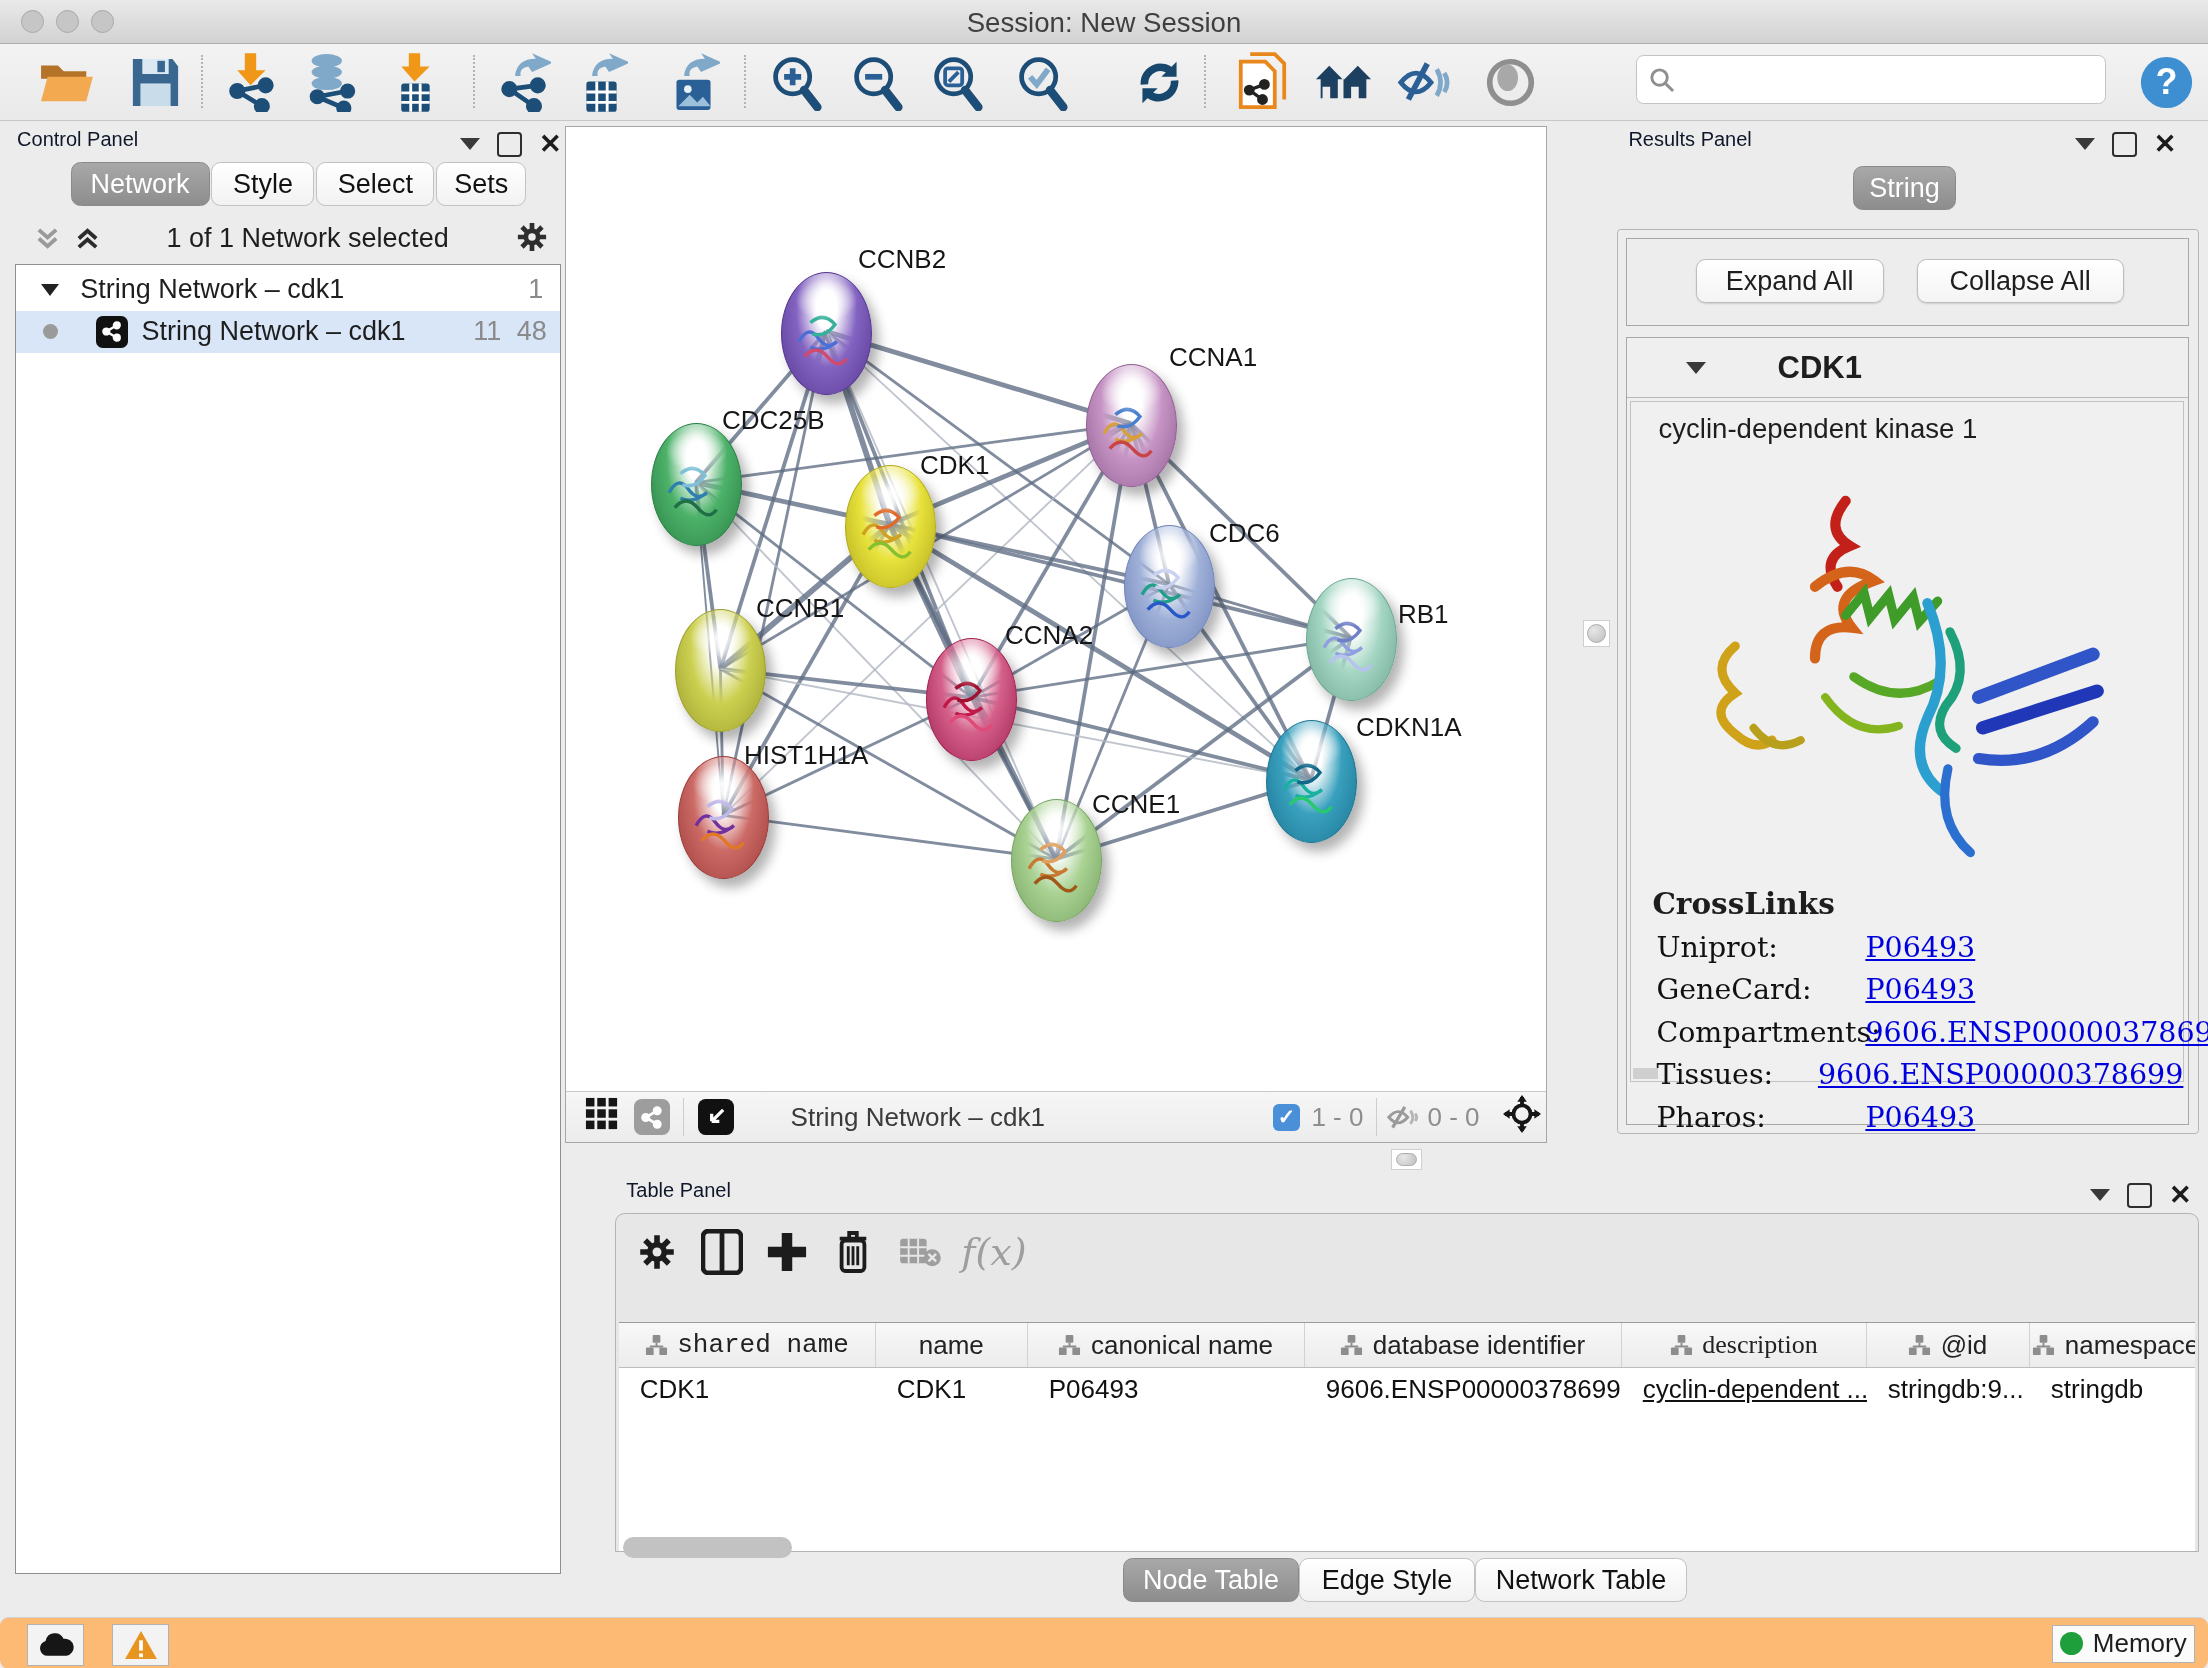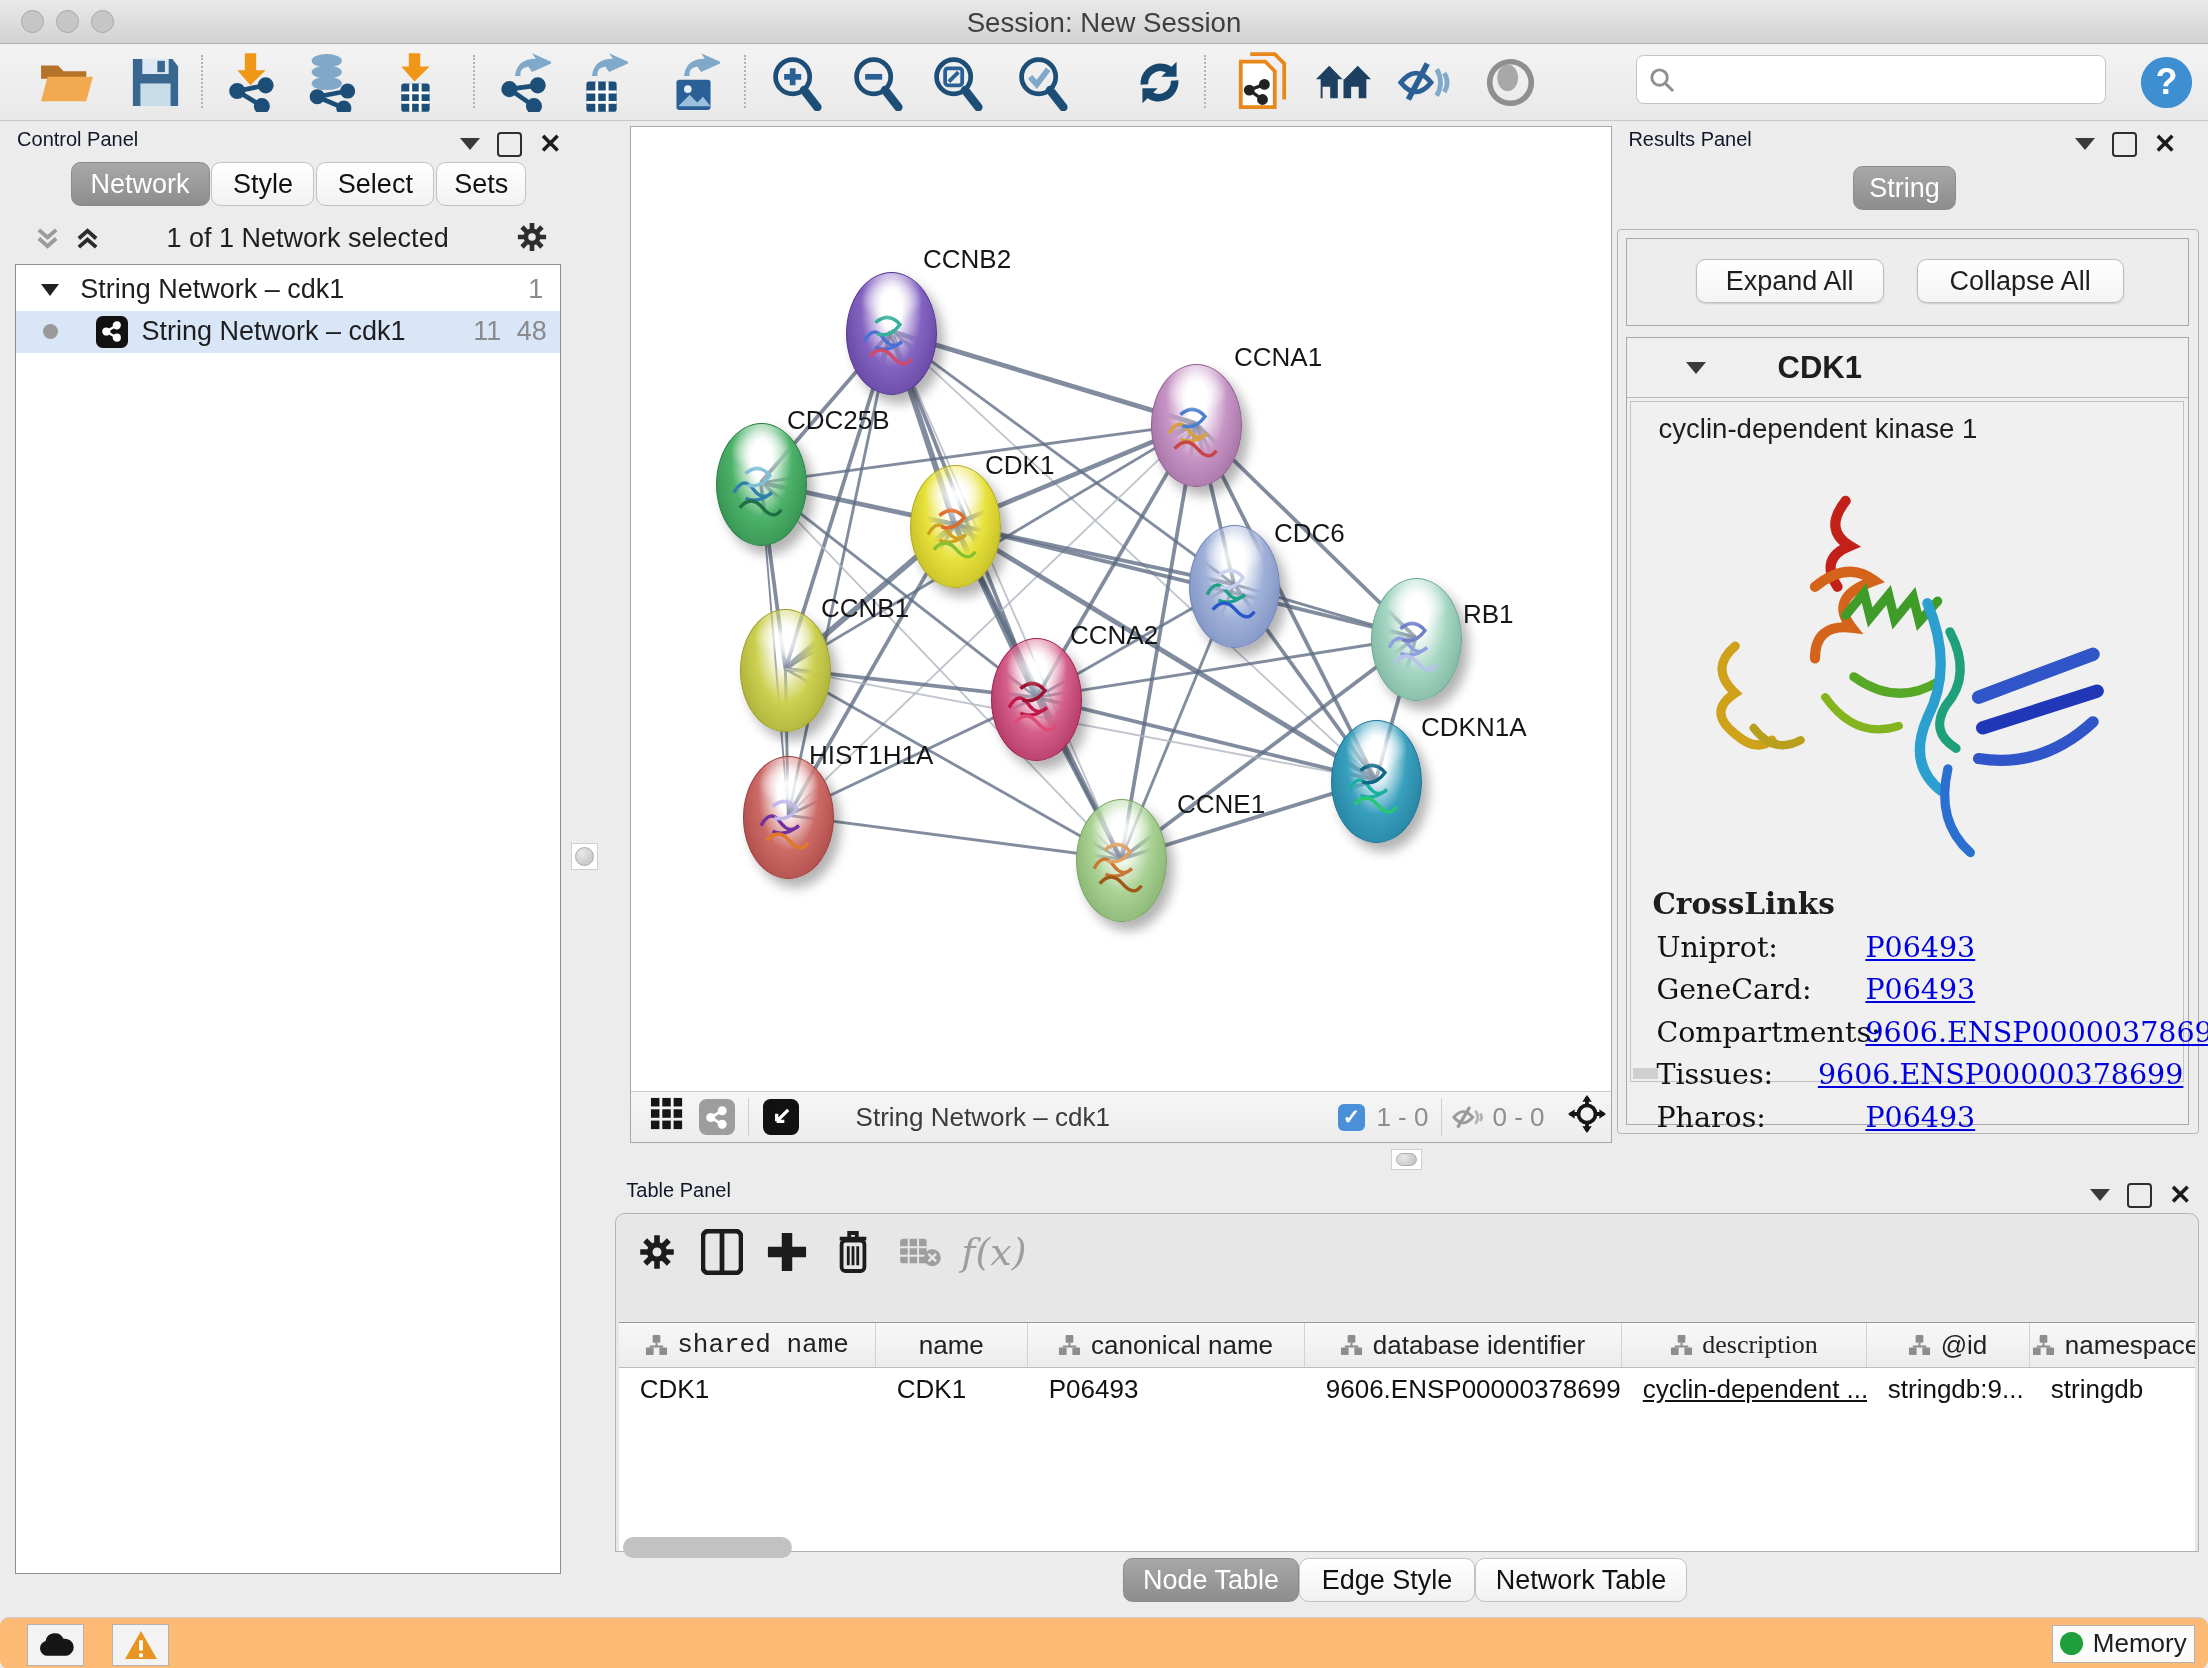--- a/index.html
+++ b/index.html
@@ -32,21 +32,21 @@
   .tab.sel{background:linear-gradient(#a8a8a8,#8d8d8d);color:#fff;border-color:#8a8a8a;}
   
   #cpanel{left:7.6px;top:126px;width:561px;height:1450px;}
   #cp-toolrow{left:0;top:88px;width:559px;height:48px;display:flex;align-items:center;}
   #cp-tree{left:7.6px;top:138px;width:546px;height:1310px;background:#fff;border:1.9px solid #8f8f8f;box-sizing:border-box;}
   .trow{position:relative;height:42px;display:flex;align-items:center;font-size:27px;}
   .trow .cnt{color:#8a8a8a;}
   #net-row{background:#d8e6f8;}
   .sharebadge{width:32px;height:32px;border-radius:6.7px;background:#111;display:flex;align-items:center;justify-content:center;}
   
-  #canvas{left:630px;top:126px;width:982px;height:1017px;background:#fff;border:1px solid #a6a6a6;
+  #canvas{left:565px;top:126px;width:982px;height:1017px;background:#fff;border:1px solid #a6a6a6;
     box-sizing:border-box;overflow:hidden;}
   #graph{left:0;top:0;width:980px;height:964px;}
   .gnode{position:absolute;width:89px;height:121px;border-radius:50%;
     box-shadow:6.7px 8.6px 11.4px rgba(0,0,0,.30);}
   .gnode .shine{position:absolute;left:13.3px;top:5.7px;width:63px;height:42px;border-radius:50%;
     background:radial-gradient(ellipse at center,rgba(255,255,255,.95),rgba(255,255,255,0) 70%);}
   .nlabel{position:absolute;font-size:26px;color:#161616;white-space:nowrap;}
   #vstatus{left:0;bottom:0;width:980px;height:50px;background:linear-gradient(#f6f6f6,#ececec);
     border-top:1px solid #c9c9c9;display:flex;align-items:center;font-size:26px;color:#3b3b3b;}
   .vsep{width:0;height:38px;border-left:1px solid #cdcdcd;margin:0 13.3px;}
@@ -454,21 +454,21 @@
               <path d="M18 72 q10 -18 20 -4 t20 4 q-14 12 -28 6" fill="none" stroke="#7030a0" stroke-width="3.6"></path>
               <path d="M24 88 q12 -14 24 0 t20 2" fill="none" stroke="#e07828" stroke-width="3.6"></path>
               <path d="M30 52 q14 -12 26 2 q-10 14 -24 10" fill="none" stroke="#c0b8e8" stroke-width="3.6"></path>
             </svg></div>
           <div class="nlabel" style="left: 178px; top: 613px;">HIST1H1A</div>
           <div class="gnode" style="left: 445px; top: 672px; background: radial-gradient(at 50% 30%, rgba(255, 255, 255, 0.9) 0%, rgba(255, 255, 255, 0.25) 16%, rgb(169, 210, 147) 48%, rgb(119, 163, 97) 100%); border: 1px solid rgb(119, 163, 97);"><div class="shine"></div><svg width="89" height="121" viewBox="0 0 94 127">
               <path d="M18 72 q10 -18 20 -4 t20 4 q-14 12 -28 6" fill="none" stroke="#c87830" stroke-width="3.6"></path>
               <path d="M24 88 q12 -14 24 0 t20 2" fill="none" stroke="#a05818" stroke-width="3.6"></path>
               <path d="M30 52 q14 -12 26 2 q-10 14 -24 10" fill="none" stroke="#e0a060" stroke-width="3.6"></path>
             </svg></div>
-          <div class="nlabel" style="left: 526px; top: 662px; margin-left: 20px;">CCNE1</div>
+          <div class="nlabel" style="left: 526px; top: 662px;">CCNE1</div>
         </div>
     </div>
     <div id="vstatus" class="abs">
       <span style="margin-left:19px">
         <svg width="34" height="34" viewBox="0 0 36 36">
             <g fill="#161616">
               <rect x="1" y="1" width="9" height="9"></rect>
               <rect x="13" y="1" width="9" height="9"></rect>
               <rect x="25" y="1" width="9" height="9"></rect>
               <rect x="1" y="13" width="9" height="9"></rect>

